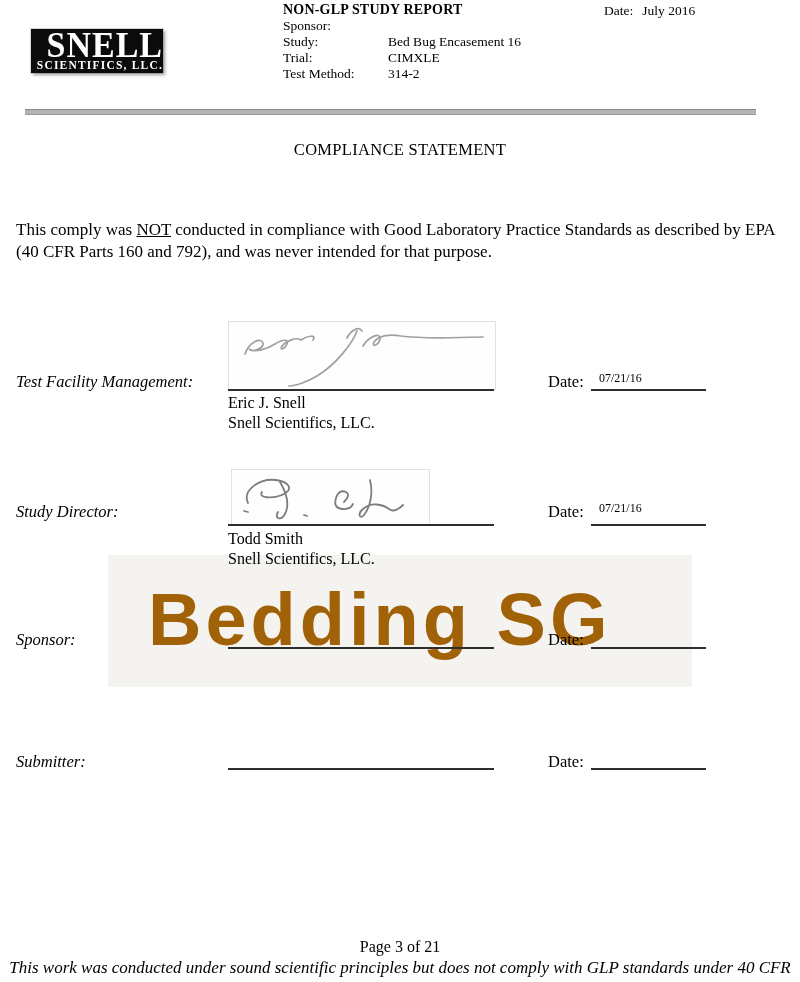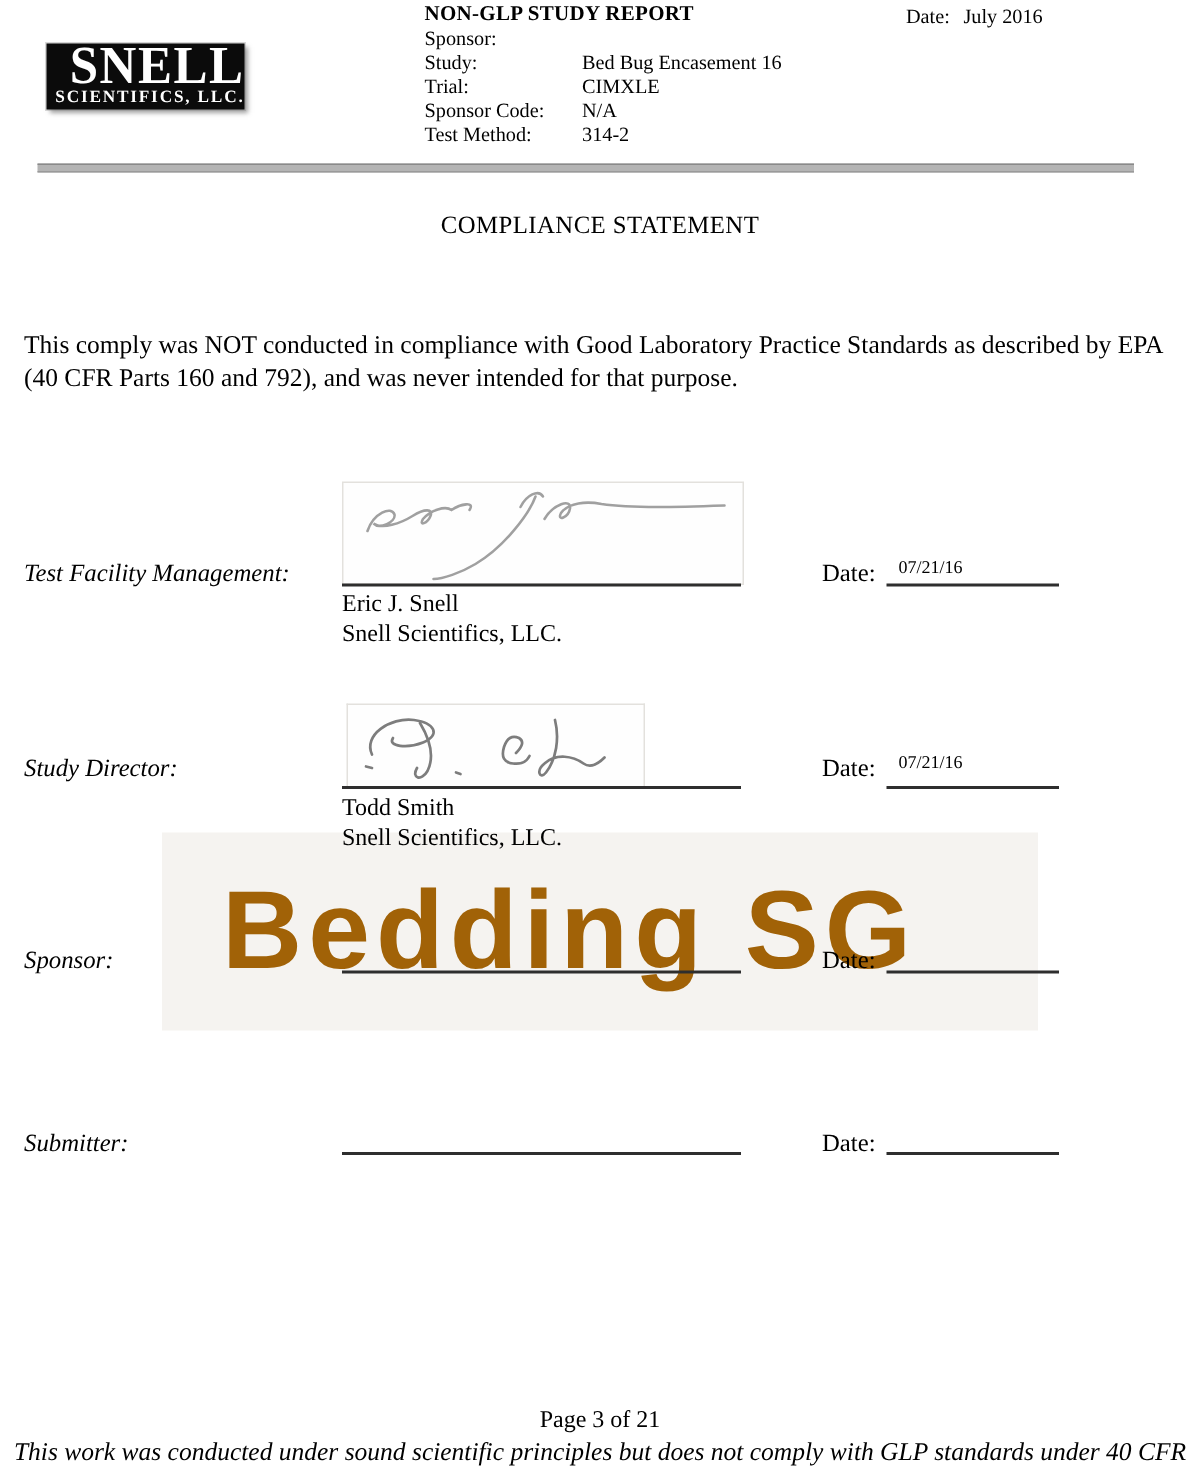--- a/index.html
+++ b/index.html
@@ -73,21 +73,21 @@
     letter-spacing:.3px;
     z-index:2;
   }
   .body-par{
     left:16px; top:219px;
     width:764px;
     font-size:17px;
     line-height:21.5px;
     z-index:2;
   }
-  .u{}
+  .u{text-decoration:underline;}
 
   
   .watermark{
     left:108px; top:555px;
     width:584px; height:132px;
     background:#f5f3f0;
     z-index:0;
     overflow:hidden;
   }
   .watermark-text{
@@ -156,24 +156,20 @@
       <span class="hdr-label">Sponsor:</span>
       <span class="hdr-value"></span>
     </div>
     <div class="hdr-row">
       <span class="hdr-label">Study:</span>
       <span class="hdr-value">Bed Bug Encasement 16</span>
     </div>
     <div class="hdr-row">
       <span class="hdr-label">Trial:</span>
       <span class="hdr-value">CIMXLE</span>
-    </div>
-    <div class="hdr-row">
-      <span class="hdr-label">Sponsor Code:</span>
-      <span class="hdr-value">N/A</span>
     </div>
     <div class="hdr-row">
       <span class="hdr-label">Test Method:</span>
       <span class="hdr-value">314-2</span>
     </div>
   </div>
 
   <div class="abs hdr-date">
     <span>Date:</span><span class="v">July 2016</span>
   </div>

